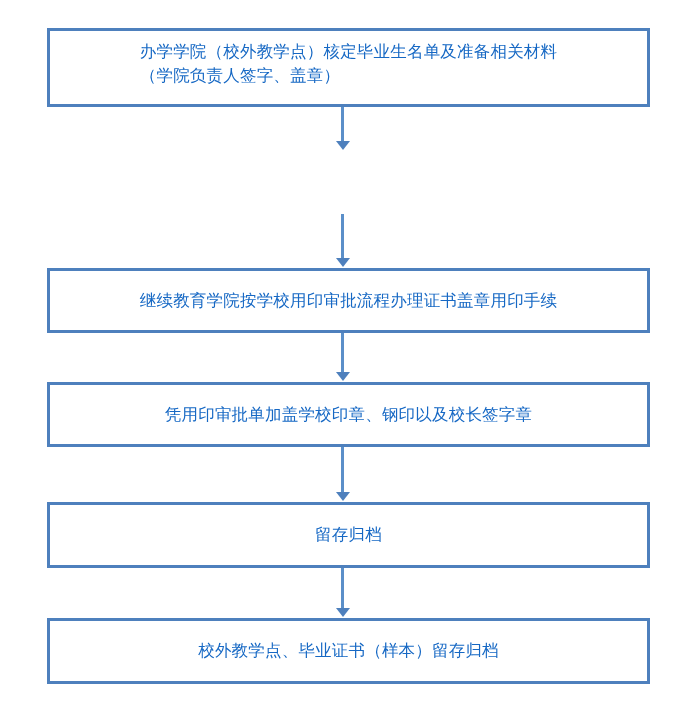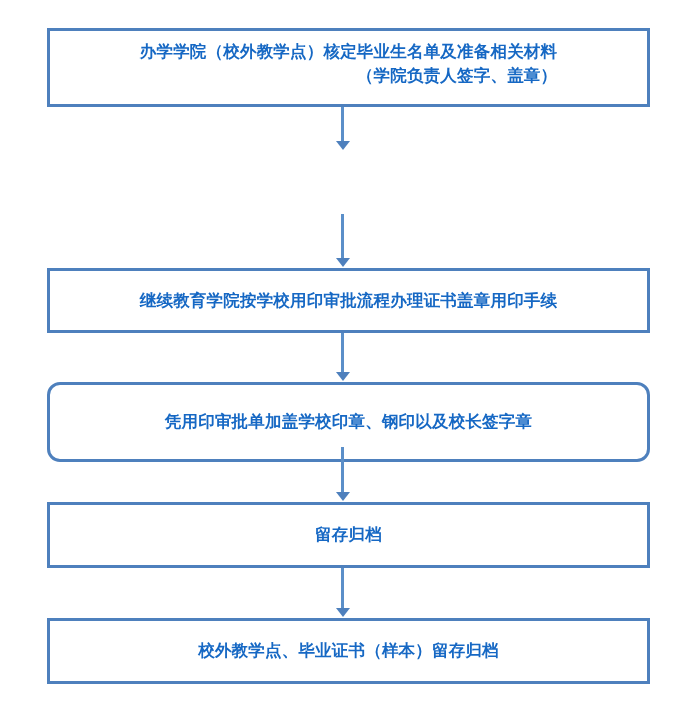--- a/index.html
+++ b/index.html
@@ -28,34 +28,34 @@
     box-sizing: border-box;
     border: 3px solid #4E80BD;
     background: #ffffff;
     display: flex;
     align-items: center;
     justify-content: center;
   }
 
   .node-label {
     color: #1668C4;
-    font-weight: bold;
+    font-weight: normal;
     font-size: 16.5px;
     line-height: 1.45;
-    text-align: right;
+    text-align: left;
     letter-spacing: 0.2px;
     white-space: pre-line;
     padding: 0 10px;
   }
 
   
   .node.n1 { top: 28px;  height: 79px; align-items: flex-start; padding-top: 9px; }
   .node.n2 { top: 151px; height: 63px; }
   .node.n3 { top: 268px; height: 65px; }
-  .node.n4 { top: 382px; height: 80px; border-radius: 13px; }
+  .node.n4 { top: 382px; height: 65px; }
   .node.n5 { top: 502px; height: 66px; }
   .node.n6 { top: 618px; height: 66px; }
 
   
   .connector {
     position: absolute;
     left: 335px;
     width: 16px;
   }
   .connector .stem {

